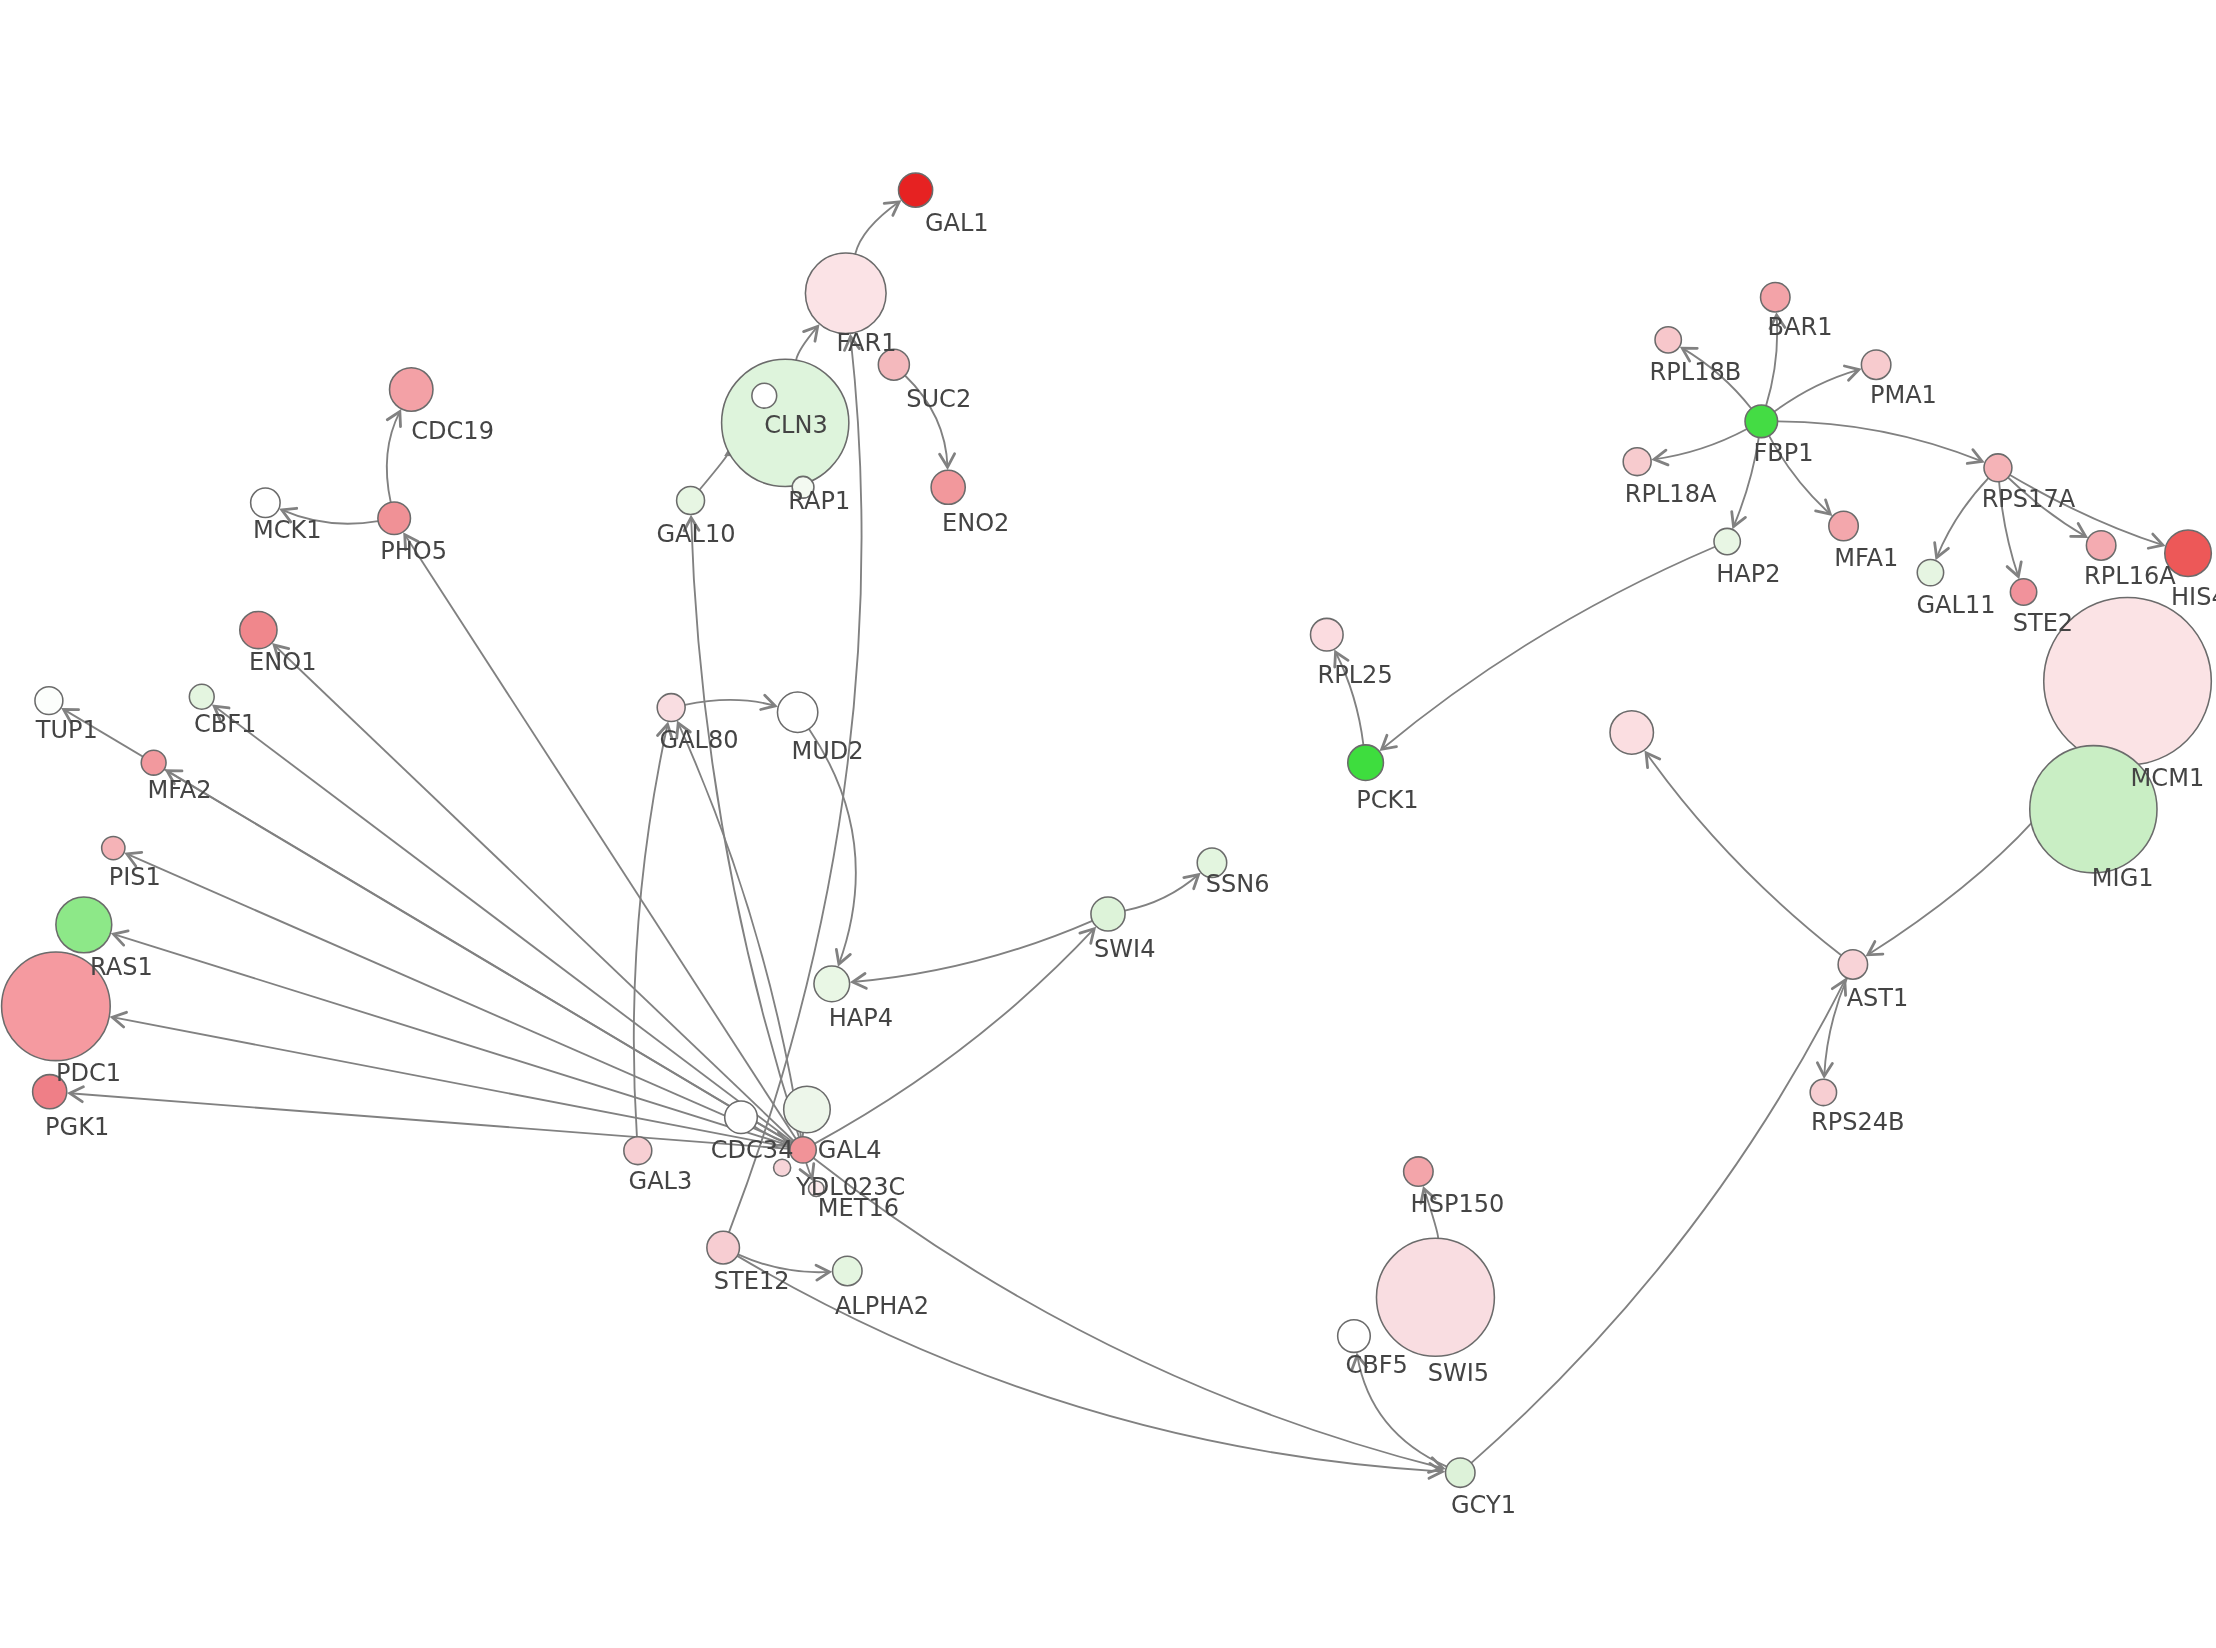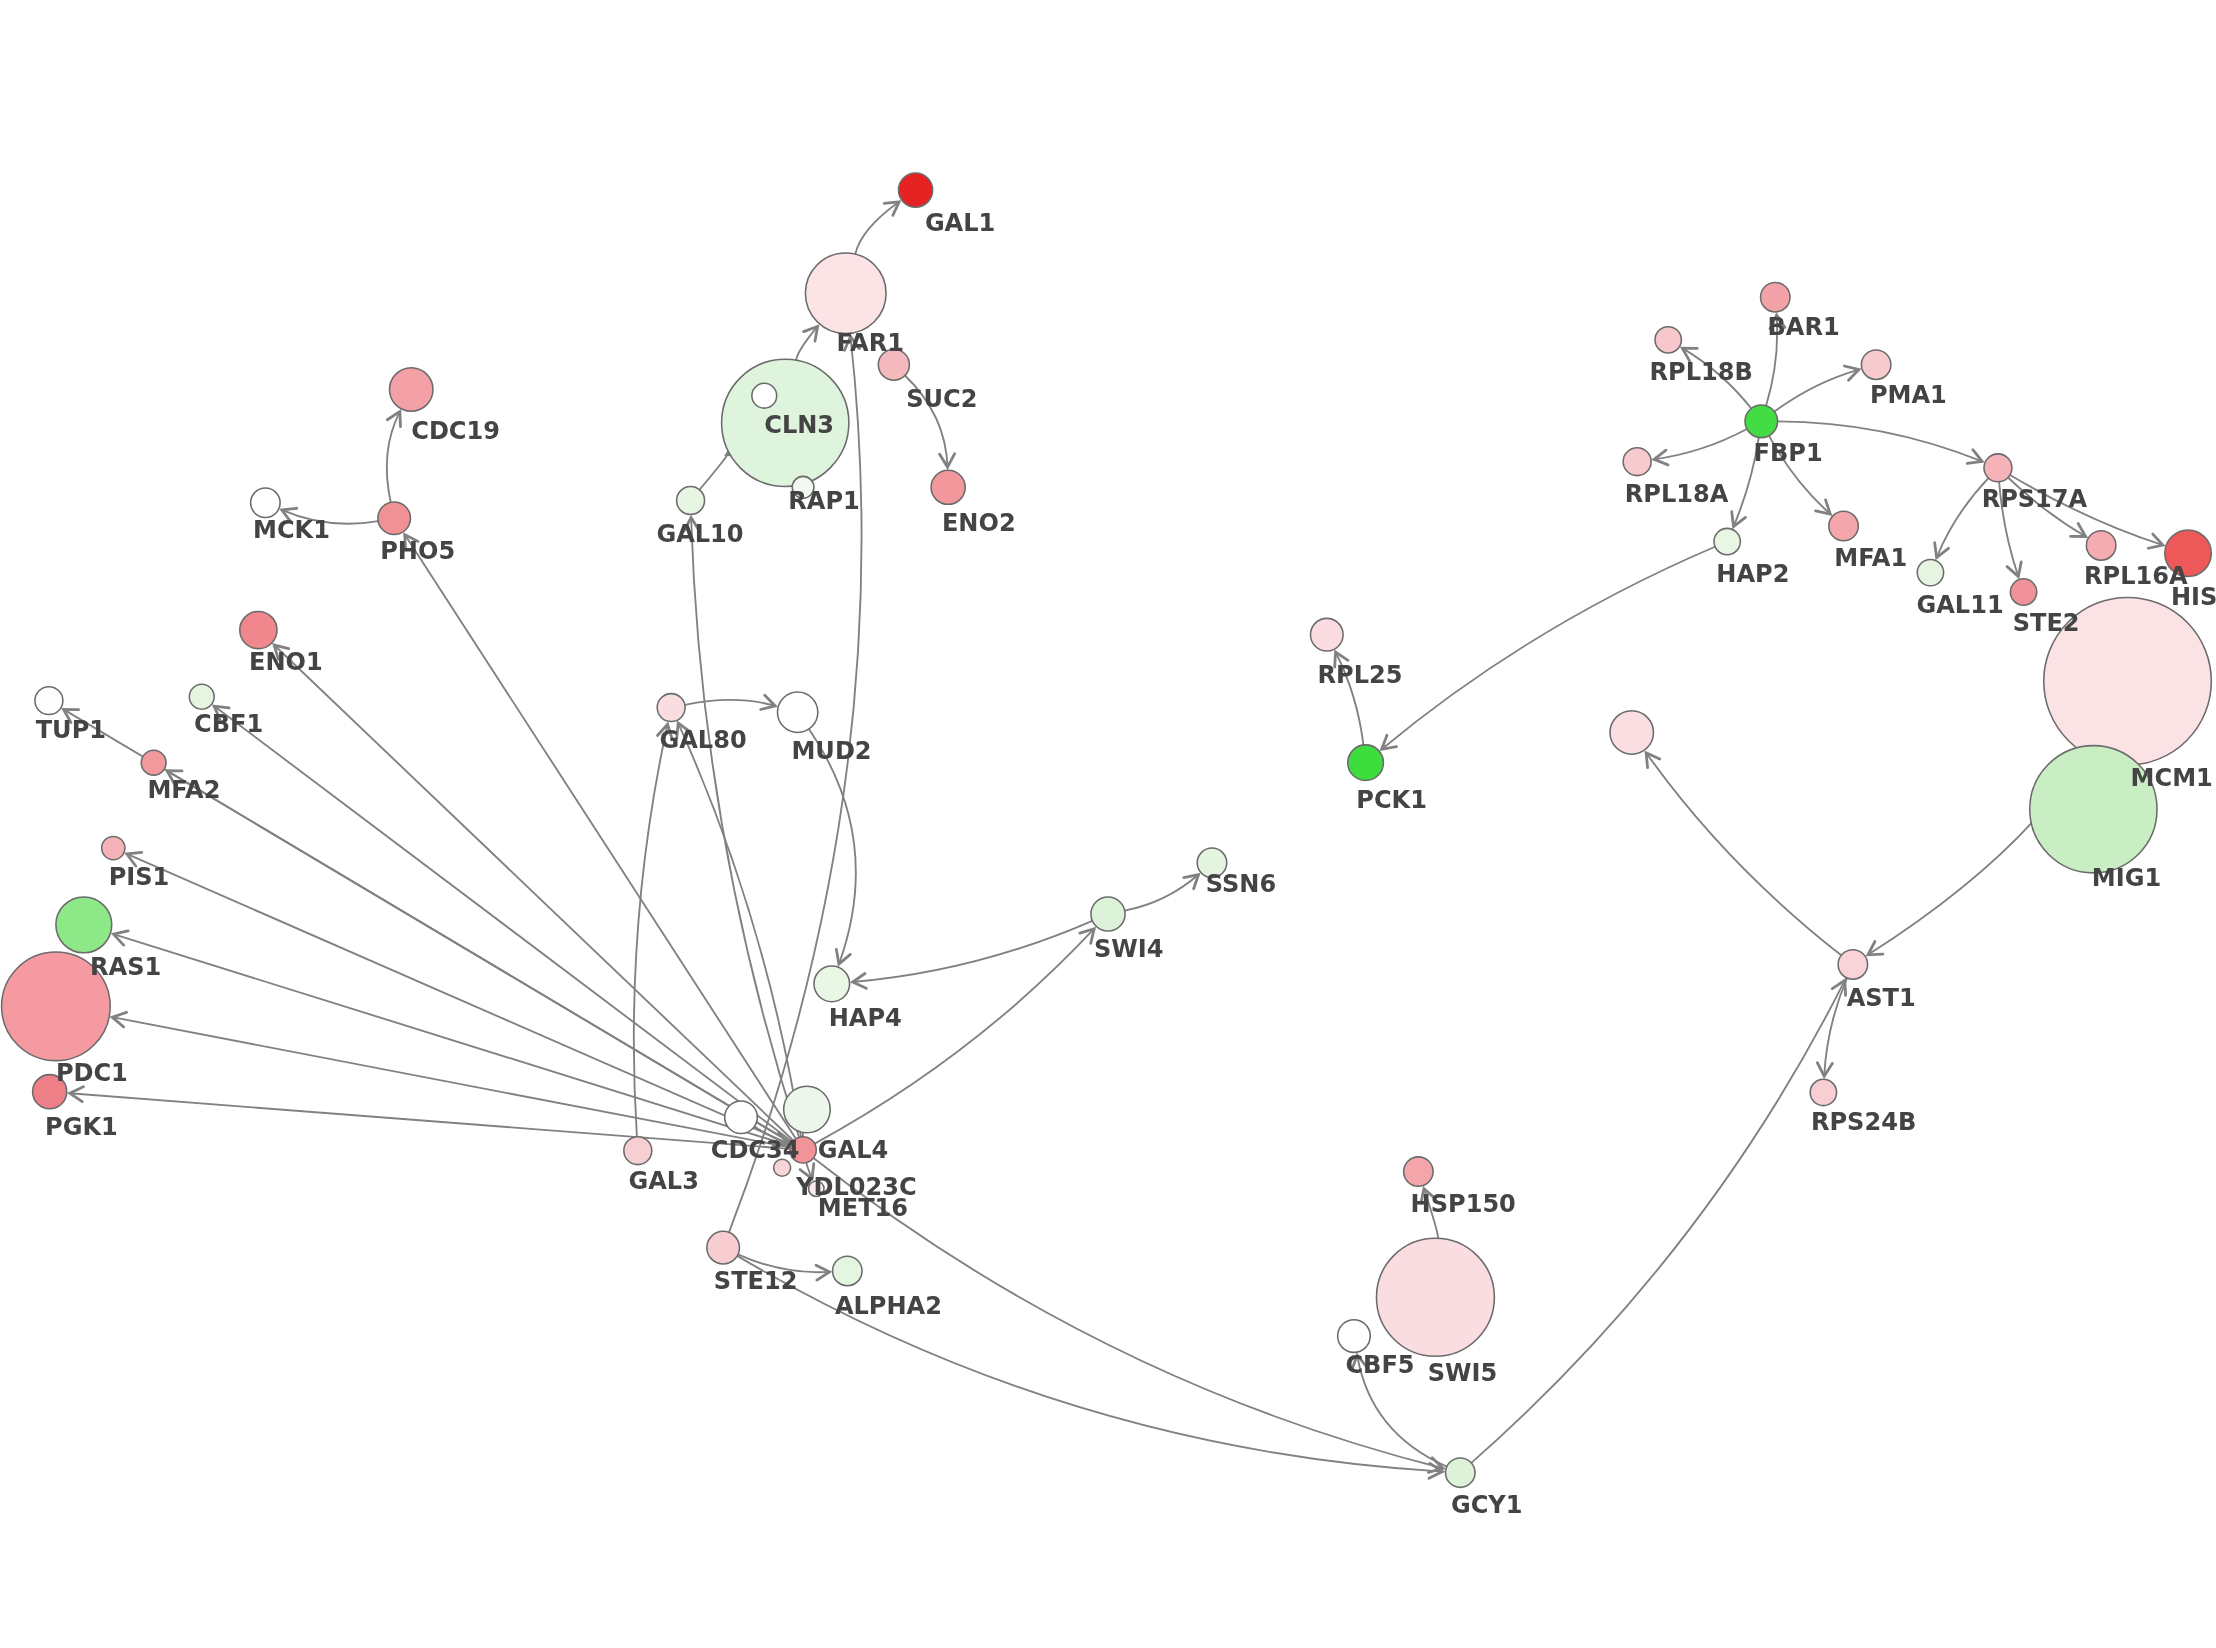--- a/index.html
+++ b/index.html
@@ -1,16 +1,16 @@
 <!DOCTYPE html>
 <html style="font-size:12.4px"><head>
 <meta charset="utf-8">
 <style>
   html,body{margin:0;padding:0;background:#ffffff;}
-  .canvas{position:relative;width:2216px;height:1648px;background:#ffffff;overflow:hidden;font-weight:bold;}
+  .canvas{position:relative;width:2216px;height:1648px;background:#ffffff;overflow:hidden;}
   svg{display:block;}
   .nlabel{
     font-family:"DejaVu Sans","Liberation Sans",sans-serif;
     font-size:31px;
     fill:#444444;
     user-select:none;
   }
 </style>
 </head>
 <body>

